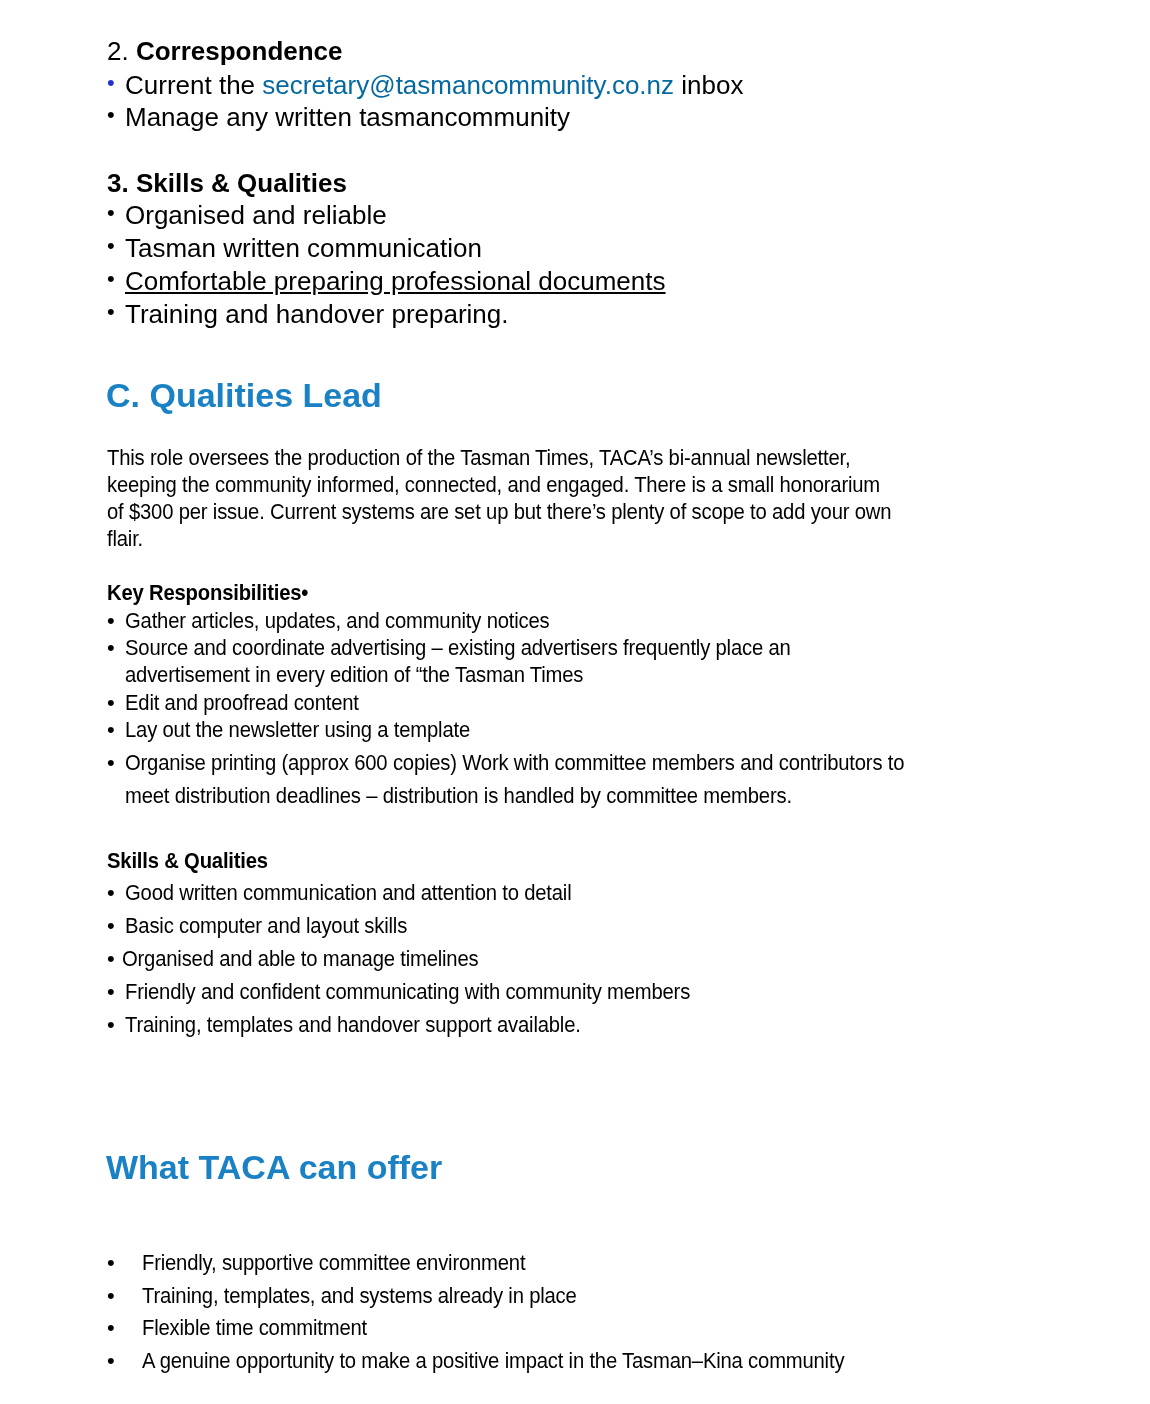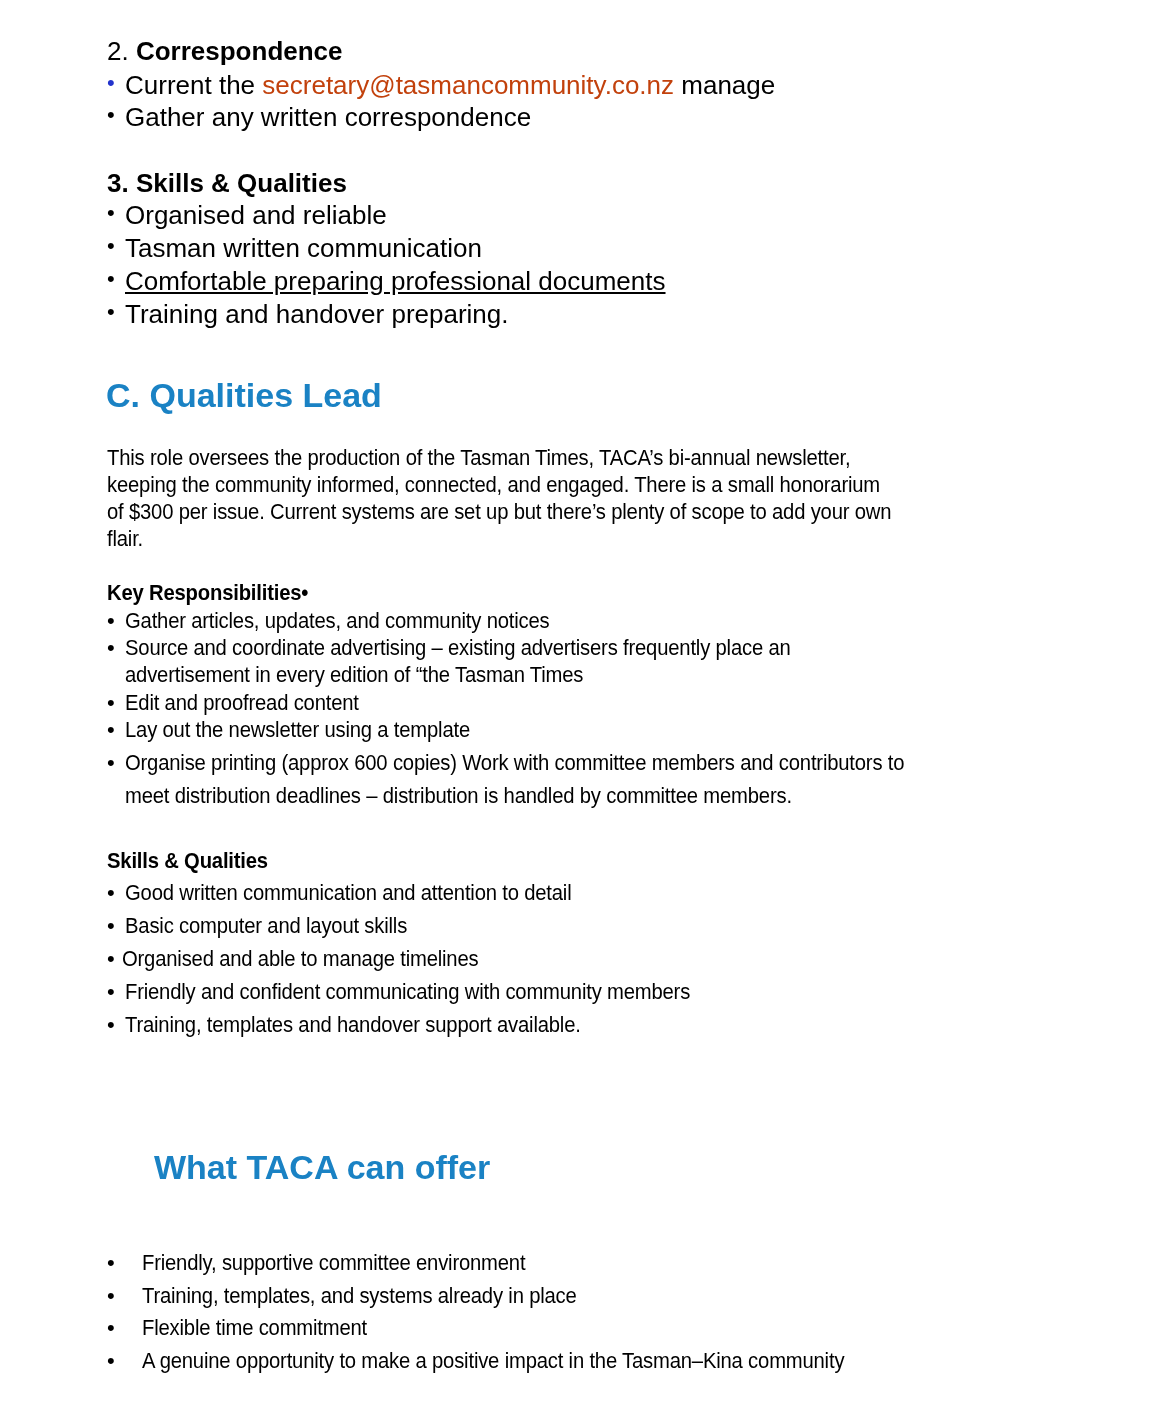--- a/index.html
+++ b/index.html
@@ -4,40 +4,40 @@
 <style>
   html, body { margin: 0; padding: 0; background: #ffffff; }
   body { width: 1150px; height: 1404px; position: relative; overflow: hidden;
          font-family: "Liberation Sans", sans-serif; color: #000; }
   .abs { position: absolute; white-space: nowrap; }
   .t22 { font-size: 26px; }
   .narrow { font-size: 22px; transform: scaleX(0.92); transform-origin: left center; letter-spacing: -0.2px; }
   .bold { font-weight: bold; }
   .heading { color: #1a82c4; font-weight: bold; font-size: 34px; }
   .bullet { position: absolute; left: 107px; font-size: 22px; }
-  .email { color: #c2410c; }
+  .email { color: #0369a1; }
   .bluebullet { color: #2233cc; }
 </style>
 </head>
 <body>
 
 <div class="abs t22" style="left:107px; top:36px;">
   <span>2.</span>
   <span class="bold">Correspondence</span>
 </div>
 
 <span class="bullet bluebullet" style="top:70px;">•</span>
 <div class="abs t22" style="left:125px; top:70px;">
   <span>Current the</span>
   <a class="email">secretary@tasmancommunity.co.nz</a>
-  <span>manage</span>
+  <span>inbox</span>
 </div>
 
 <span class="bullet" style="top:102px;">•</span>
-<div class="abs t22" style="left:125px; top:102px;">Gather any written correspondence</div>
+<div class="abs t22" style="left:125px; top:102px;">Manage any written tasmancommunity</div>
 
 <div class="abs t22 bold" style="left:107px; top:168px;">3. Skills &amp; Qualities</div>
 
 <span class="bullet" style="top:200px;">•</span>
 <div class="abs t22" style="left:125px; top:200px;">Organised and reliable</div>
 <span class="bullet" style="top:233px;">•</span>
 <div class="abs t22" style="left:125px; top:233px;">Tasman written communication</div>
 <span class="bullet" style="top:266px;">•</span>
 <div class="abs t22" style="left:125px; top:266px;text-decoration:underline;">Comfortable preparing professional documents</div>
 <span class="bullet" style="top:299px;">•</span>
@@ -71,21 +71,21 @@
 <div class="abs narrow" style="left:125px; top:880px;">Good written communication and attention to detail</div>
 <span class="bullet" style="top:913px;">•</span>
 <div class="abs narrow" style="left:125px; top:913px;">Basic computer and layout skills</div>
 <span class="bullet" style="top:946px;">•</span>
 <div class="abs narrow" style="left:122px; top:946px;">Organised and able to manage timelines</div>
 <span class="bullet" style="top:979px;">•</span>
 <div class="abs narrow" style="left:125px; top:979px;">Friendly and confident communicating with community members</div>
 <span class="bullet" style="top:1012px;">•</span>
 <div class="abs narrow" style="left:125px; top:1012px;">Training, templates and handover support available.</div>
 
-<div class="abs heading" style="left:106px; top:1148px;margin-left:48px;">What TACA can offer</div>
+<div class="abs heading" style="left:106px; top:1148px;">What TACA can offer</div>
 
 <span class="bullet" style="top:1250px;">•</span>
 <div class="abs narrow" style="left:142px; top:1250px;">Friendly, supportive committee environment</div>
 <span class="bullet" style="top:1283px;">•</span>
 <div class="abs narrow" style="left:142px; top:1283px;">Training, templates, and systems already in place</div>
 <span class="bullet" style="top:1315px;">•</span>
 <div class="abs narrow" style="left:142px; top:1315px;">Flexible time commitment</div>
 <span class="bullet" style="top:1348px;">•</span>
 <div class="abs narrow" style="left:142px; top:1348px;">A genuine opportunity to make a positive impact in the Tasman–Kina community</div>
 

